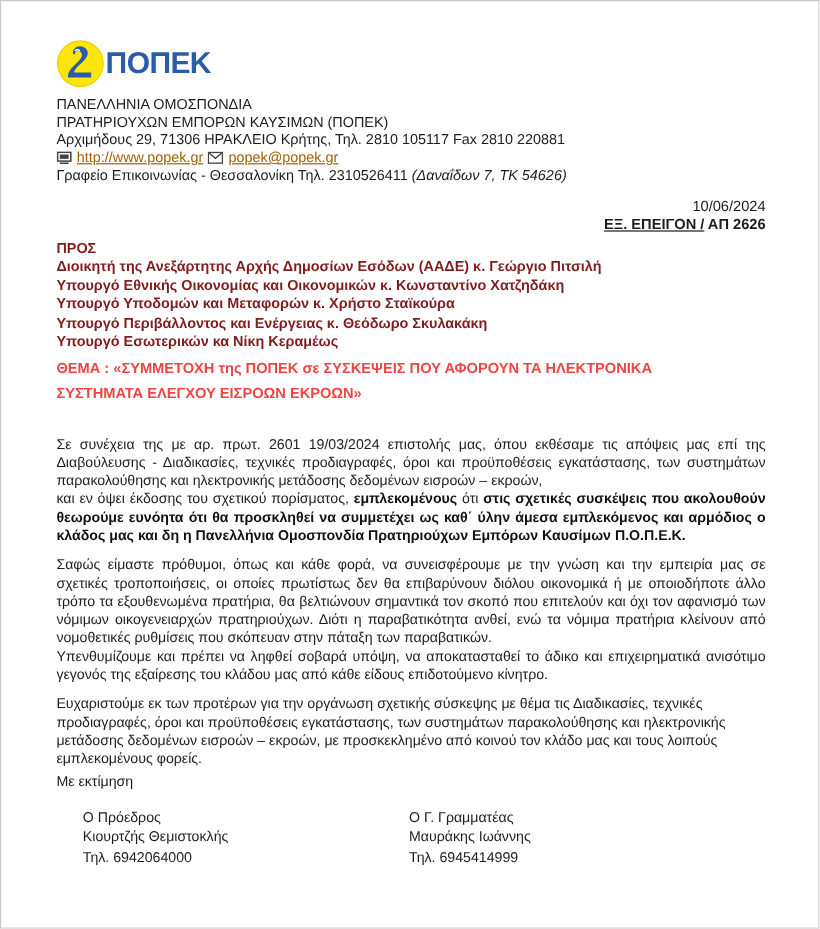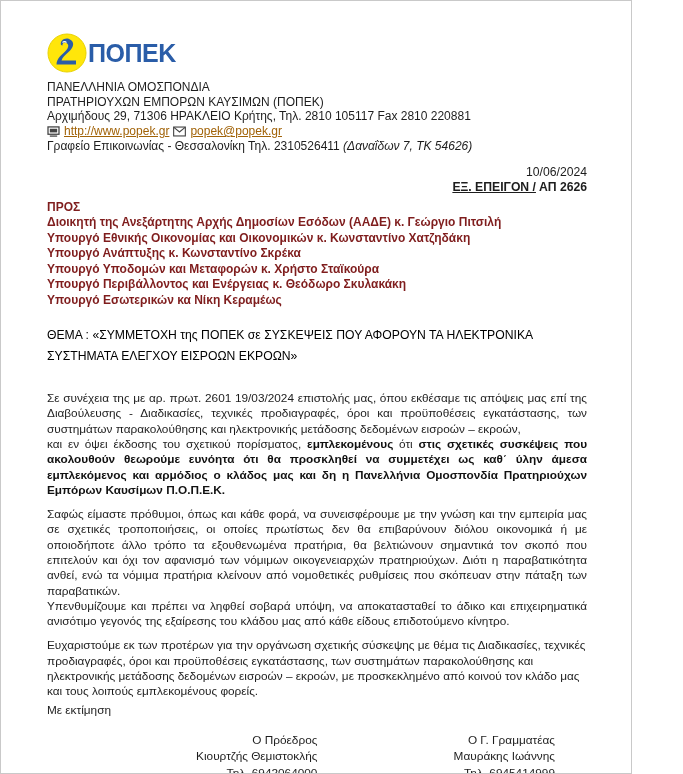--- a/index.html
+++ b/index.html
@@ -1,17 +1,17 @@
 <!DOCTYPE html>
 <html lang="el"><head>
 <meta charset="utf-8">
 <style>
   html,body { margin:0; padding:0; background:#ffffff; }
   .page {
-    width:632px; height:774px; box-sizing:border-box;
+    width:683px; height:774px; box-sizing:border-box;
     background:#ffffff;
     border:1px solid #c9c9c9;
     font-family:"Liberation Sans","DejaVu Sans",sans-serif;
     color:#1d1d1d;
     padding:30px 44px 0 46px;
     overflow:hidden;
     position:relative;
   }
 
   
@@ -30,34 +30,34 @@
   
   .date-block { text-align:right; margin-top:11px; font-size:12.2px; line-height:15.5px; }
   .urgent-line { font-weight:700; }
   .urgent-underlined { text-decoration:underline; }
 
   
   .recipients { margin-top:4px; font-weight:700; font-size:12px; line-height:15.5px; color:#7f1d1d; }
   .recipients div { white-space:nowrap; }
 
   
-  .subject { margin-top:17px; font-weight:400; font-size:12.2px; line-height:21px; color:#000000; }
+  .subject { margin-top:4px; font-weight:700; font-size:12.2px; line-height:21px; color:#ef4444; }
 
   
   .letter-body { margin-top:24px; font-size:11.8px; line-height:15.3px; }
   .letter-body p { margin:0; text-align:justify; }
   .letter-body p.gap-top { margin-top:9px; }
   .letter-body p.ragged { text-align:left; max-width:568px; }
   .letter-body strong { color:#111; }
 
   .closing { text-align:left; font-size:11.8px; margin-top:3px; }
 
   
   .signatures { display:flex; margin-top:15px; font-size:11.8px; line-height:16.5px; }
-  .sig-col { text-align:right; }
+  .sig-col { text-align:left; }
   .sig-left  { width:46%; margin-left:22px; }
   .sig-right { width:44%; }
 </style>
 </head>
 <body>
 
 <div class="page">
 
   <header>
     <div class="logo-row">
@@ -94,21 +94,20 @@
     <div>10/06/2024</div>
     <div class="urgent-line">
       <span class="urgent-underlined">ΕΞ. ΕΠΕΙΓΟΝ /</span><span> ΑΠ 2626</span>
     </div>
   </div>
 
   <section class="recipients">
     <div>ΠΡΟΣ</div>
     <div>Διοικητή της Ανεξάρτητης Αρχής Δημοσίων Εσόδων (ΑΑΔΕ)  κ. Γεώργιο Πιτσιλή</div>
     <div>Υπουργό Εθνικής Οικονομίας και Οικονομικών κ. Κωνσταντίνο Χατζηδάκη</div>
-    <div>Υπουργό Ανάπτυξης κ. Κωνσταντίνο Σκρέκα</div>
     <div>Υπουργό Υποδομών και Μεταφορών κ. Χρήστο Σταϊκούρα</div>
     <div>Υπουργό Περιβάλλοντος  και Ενέργειας κ. Θεόδωρο Σκυλακάκη</div>
     <div>Υπουργό Εσωτερικών κα Νίκη Κεραμέως</div>
   </section>
 
   <section class="subject">
     <div>ΘΕΜΑ : «ΣΥΜΜΕΤΟΧΗ της ΠΟΠΕΚ σε ΣΥΣΚΕΨΕΙΣ ΠΟΥ ΑΦΟΡΟΥΝ ΤΑ ΗΛΕΚΤΡΟΝΙΚΑ</div>
     <div>ΣΥΣΤΗΜΑΤΑ ΕΛΕΓΧΟΥ ΕΙΣΡΟΩΝ ΕΚΡΟΩΝ»</div>
   </section>
 

